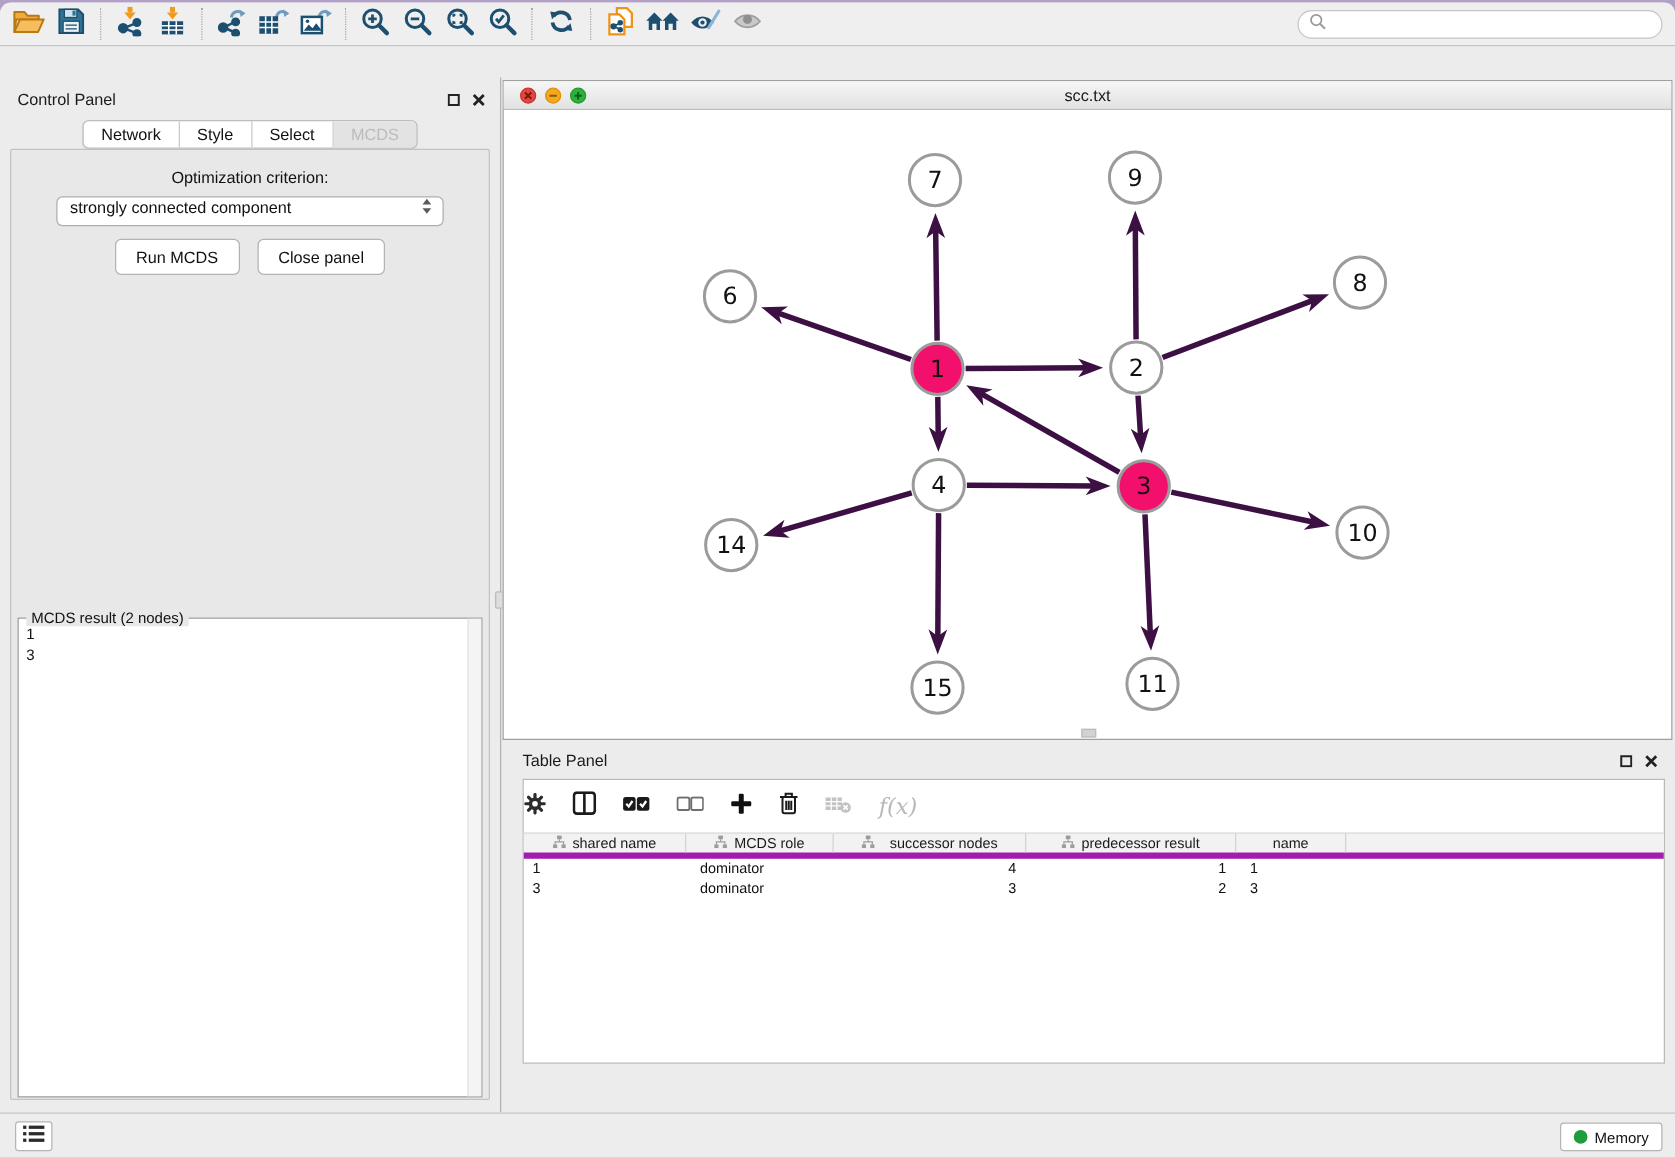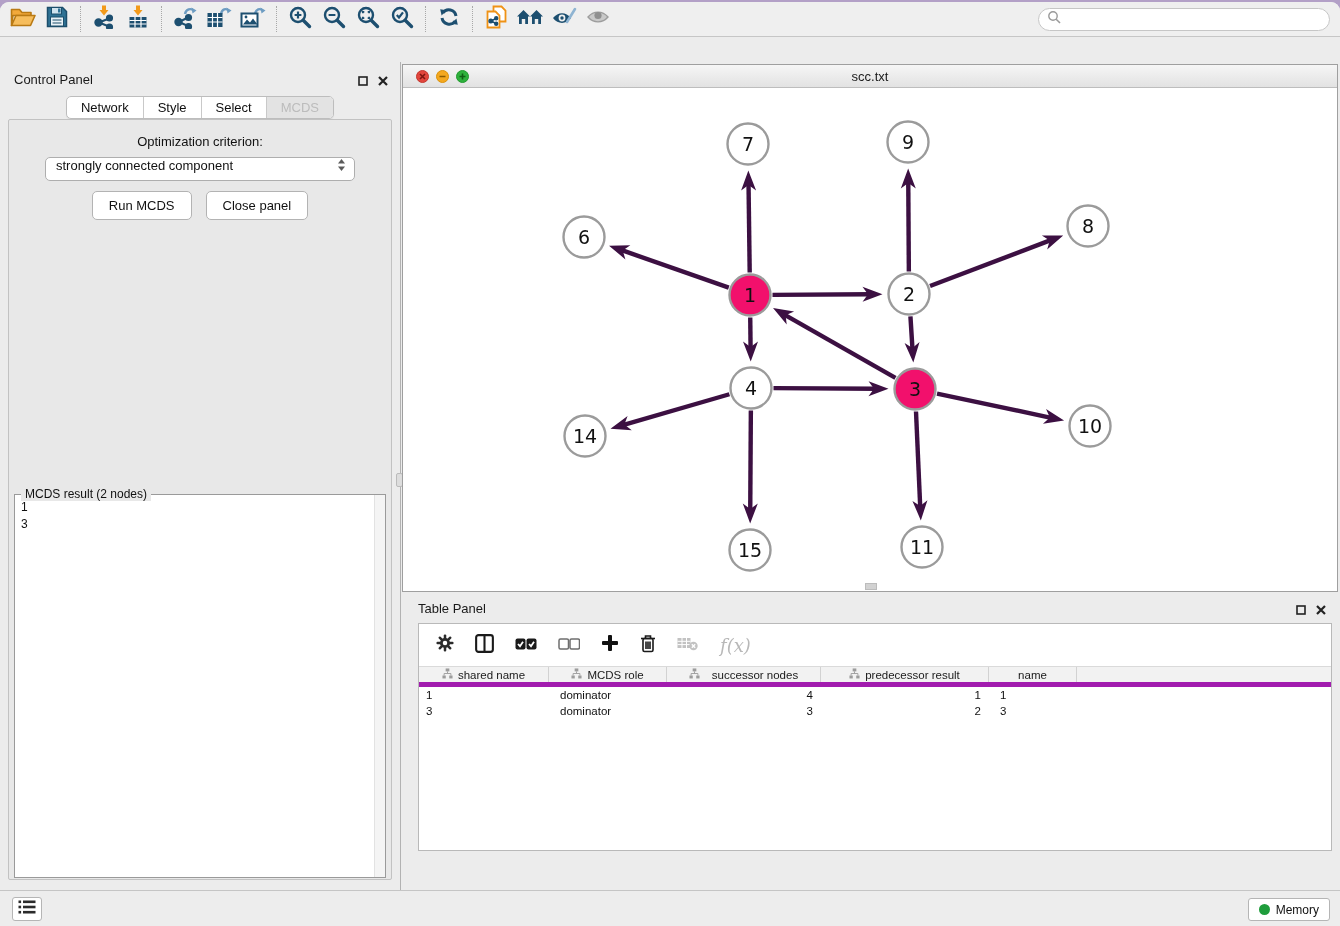--- a/index.html
+++ b/index.html
@@ -63,21 +63,21 @@
   .net-canvas{position:absolute;left:0;top:23px;right:0;bottom:0;}
   .net-grip{position:absolute;left:462px;bottom:1px;width:12px;height:7px;
     background:#d2d2d2;border:1px solid #bcbcbc;}
   .split-grip{position:absolute;left:396px;top:411px;width:7px;height:14px;background:#ddd;
     border:1px solid #bbb;border-radius:2px;}
   
   .table-panel{position:absolute;left:402px;top:531px;right:0;bottom:0;background:#ececec;}
   .tp-title{position:absolute;left:16px;top:8px;font-size:13px;color:#1a1a1a;}
   .tp-box{position:absolute;left:16px;right:8px;top:30px;height:228px;background:#fff;
     border:1px solid #b9b9b9;}
-  .tp-toolbar{height:42px;display:flex;align-items:center;padding-left:17px;gap:21px;}
+  .tp-toolbar{height:42px;display:flex;align-items:center;gap:21px;}
   .tico{display:flex;align-items:center;justify-content:center;}
   .fx-label{font-family:"DejaVu Serif",serif;font-style:italic;font-size:18px;color:#b8b8b8;}
   .tp-thead{height:21px;background:#f2f2f2;border-top:1px solid #dadada;border-bottom:5px solid #a21caf;
     display:flex;font-size:11.5px;color:#1a1a1a;}
   .th{display:flex;align-items:center;justify-content:center;gap:5px;
     border-right:1px solid #d2d2d2;}
   .tp-row{height:16px;display:flex;font-size:11.5px;color:#111;align-items:center;}
   .td{overflow:hidden;white-space:nowrap;}
   .c0{width:130px;} .c1{width:118px;} .c2{width:154px;gap:12px;} .c3{width:168px;} .c4{width:88px;}
   .al{padding-left:7px;} .al2{padding-left:11px;} .ar{text-align:right;padding-right:8px;}

